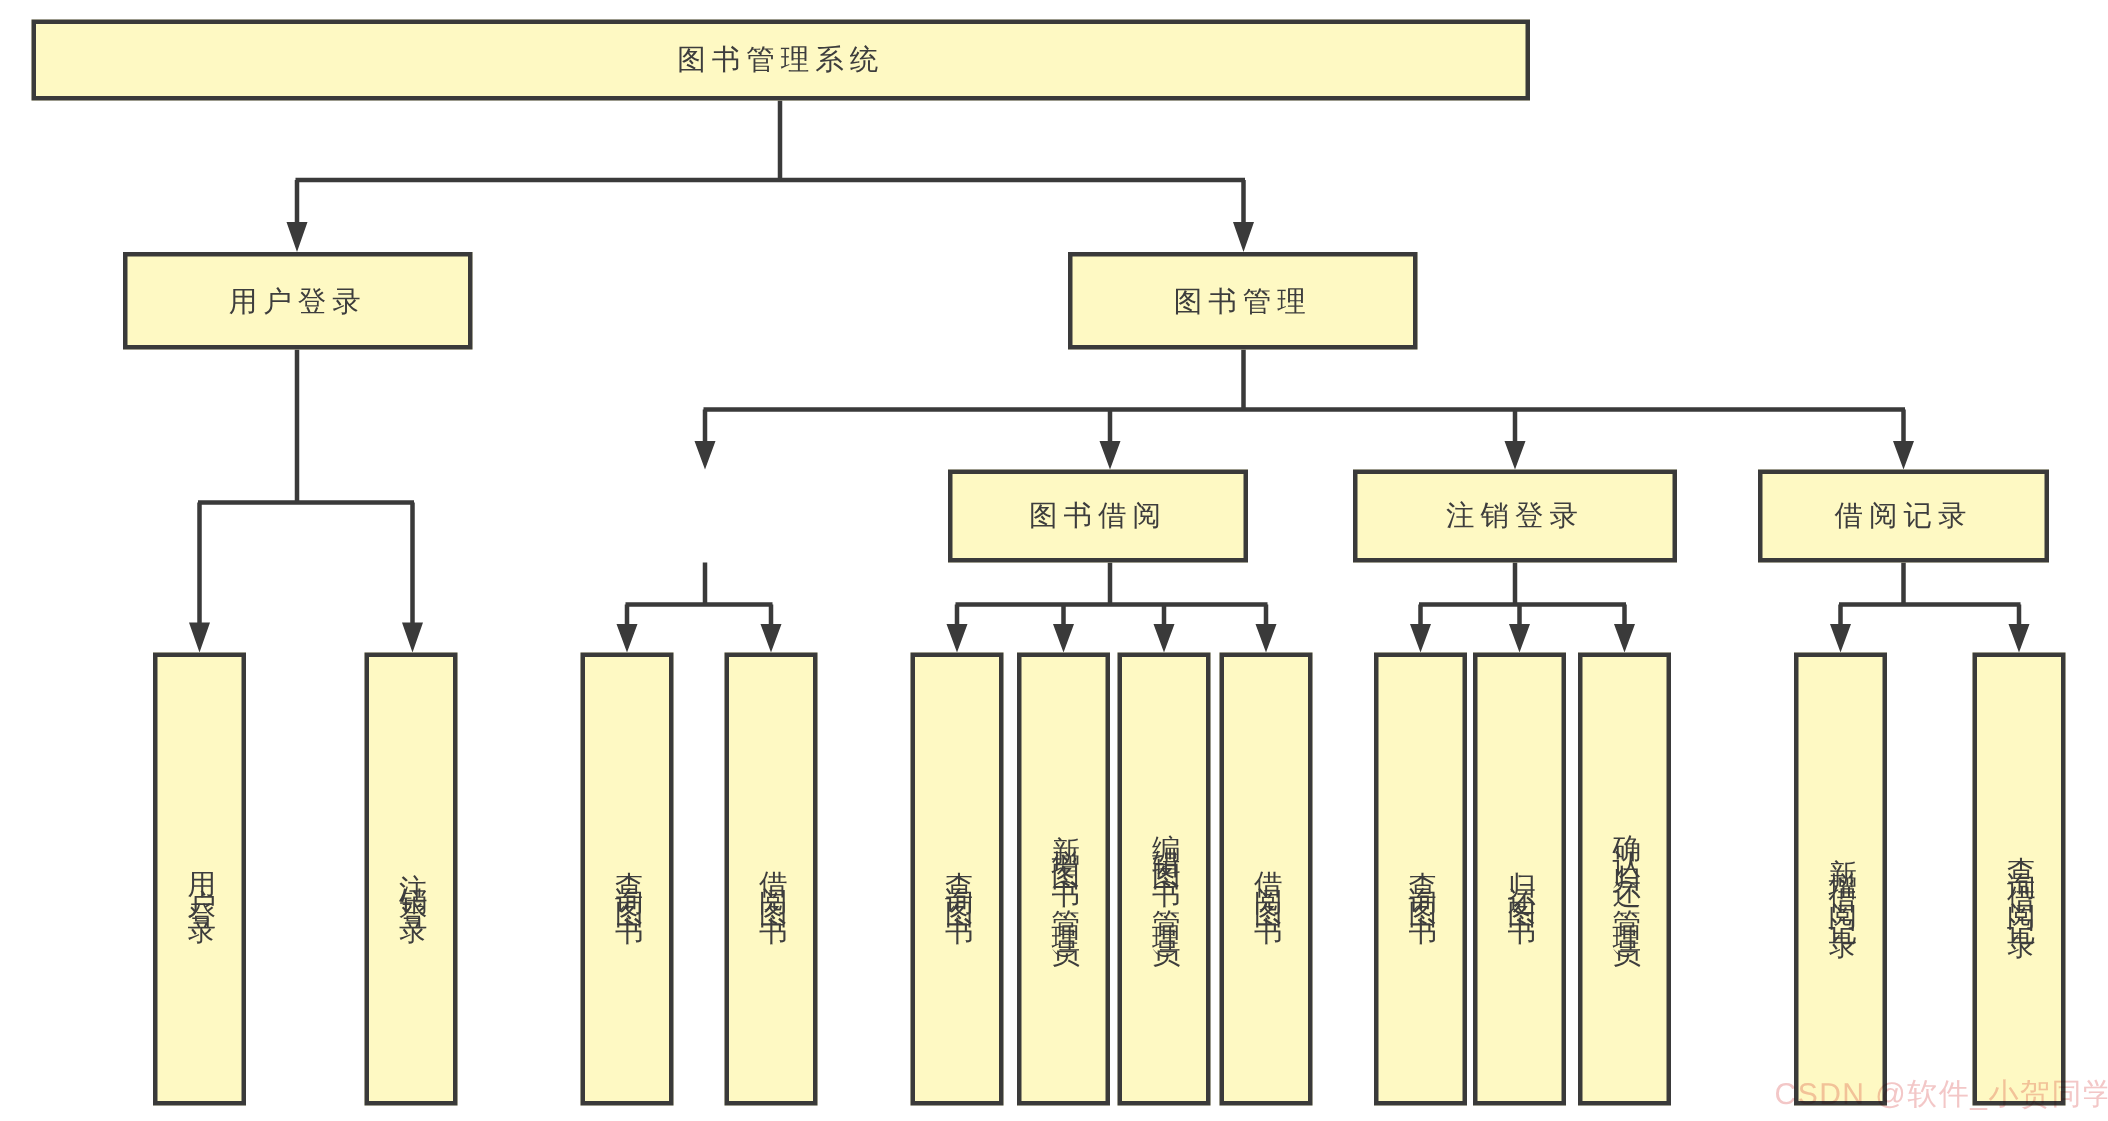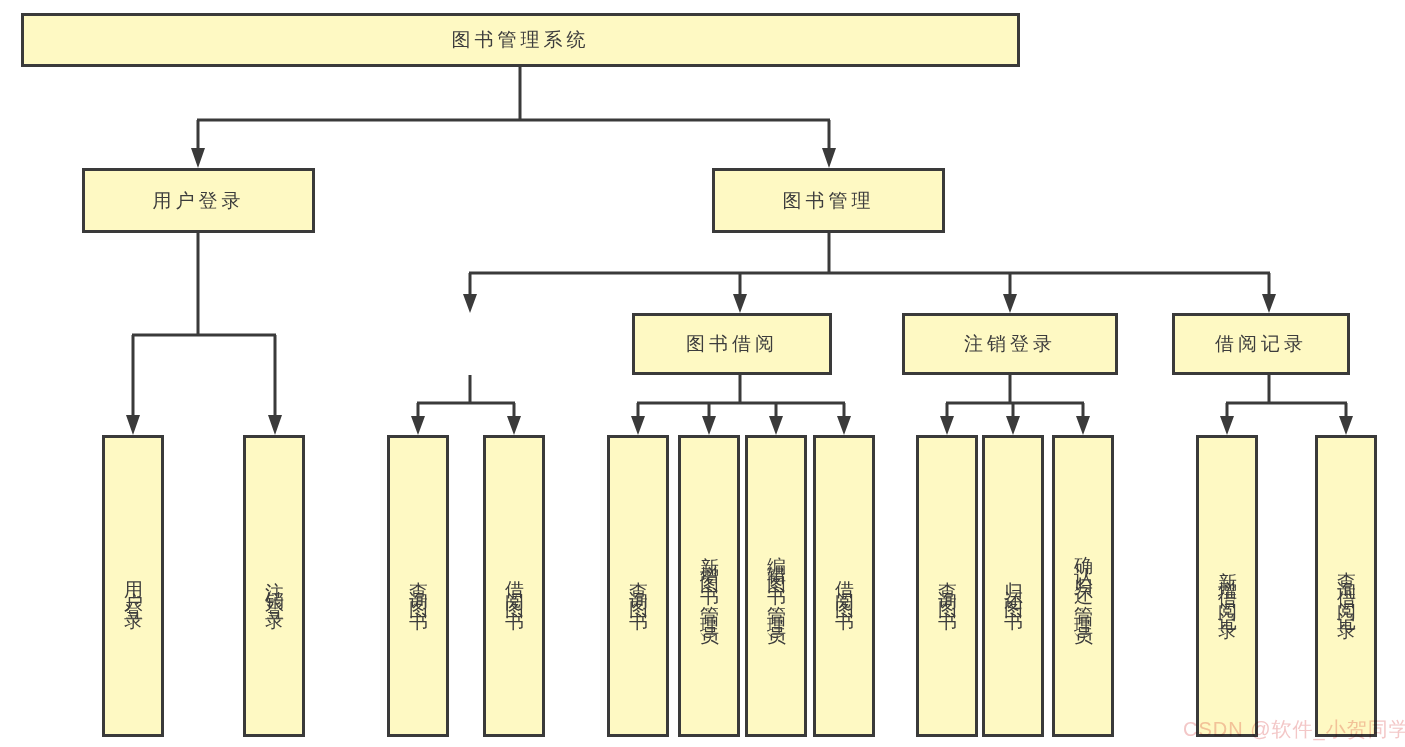--- a/index.html
+++ b/index.html
@@ -84,21 +84,21 @@
   <div class="box" style="left:712px; top:168px; width:233px; height:65px">
     <span class="hlabel">图书管理</span>
   </div>
 
   <div class="box" style="left:632px; top:313px; width:200px; height:62px">
     <span class="hlabel">图书借阅</span>
   </div>
   <div class="box" style="left:902px; top:313px; width:216px; height:62px">
     <span class="hlabel">注销登录</span>
   </div>
-  <div class="box" style="left:1172px; top:313px; width:178px; height:62px">
+  <div class="box" style="left:1172px; top:313px; width:194px; height:62px">
     <span class="hlabel">借阅记录</span>
   </div>
 
   <div class="box leaf" style="left:102px">
     <span class="vlabel">用户登录</span>
   </div>
   <div class="box leaf" style="left:243px">
     <span class="vlabel">注销登录</span>
   </div>
 

